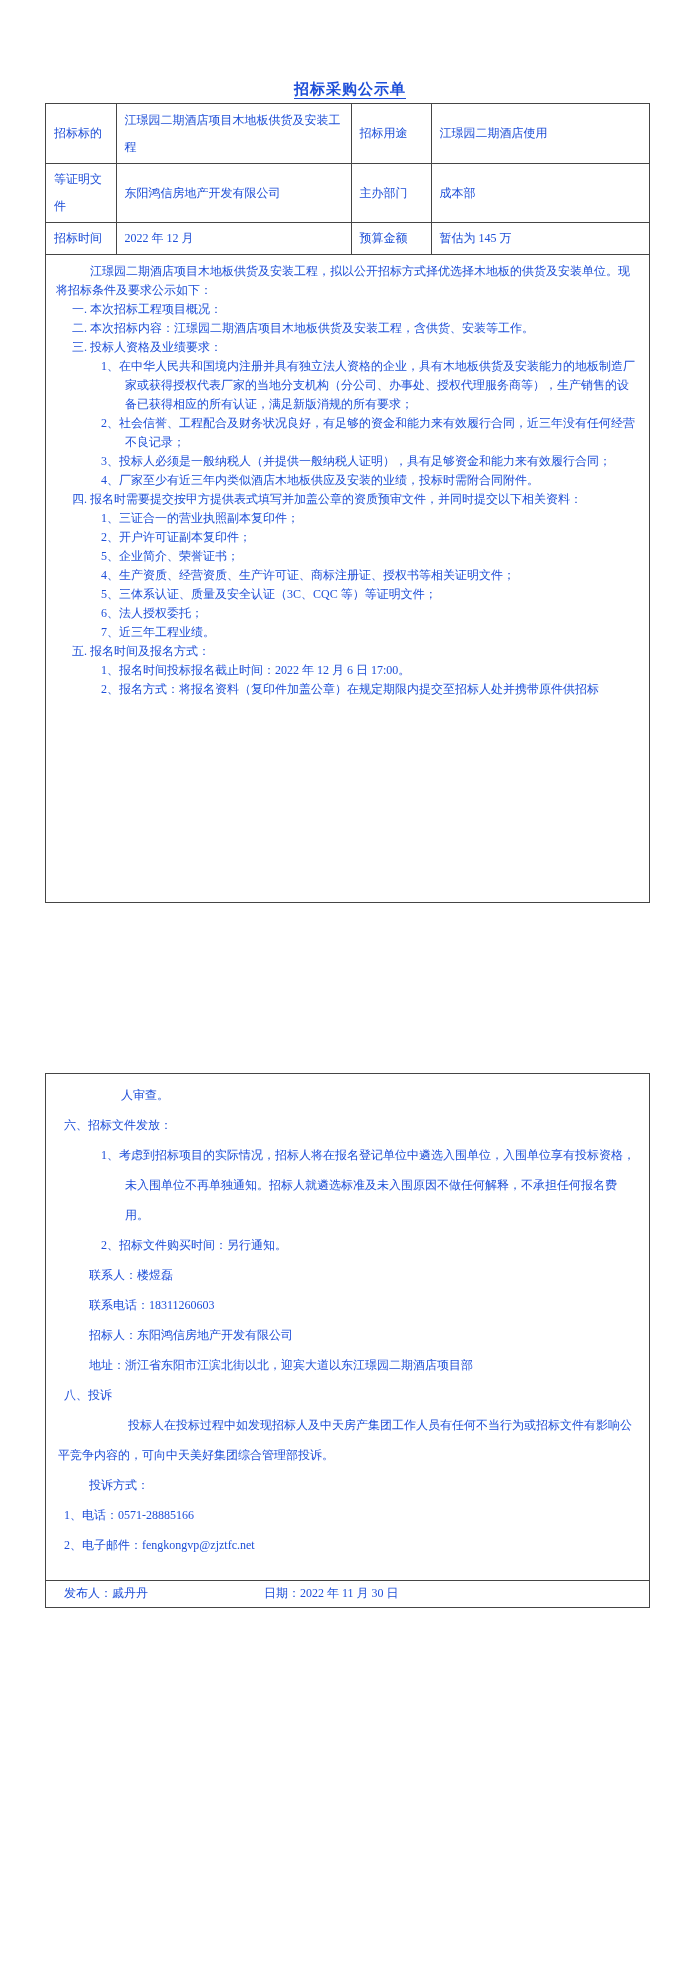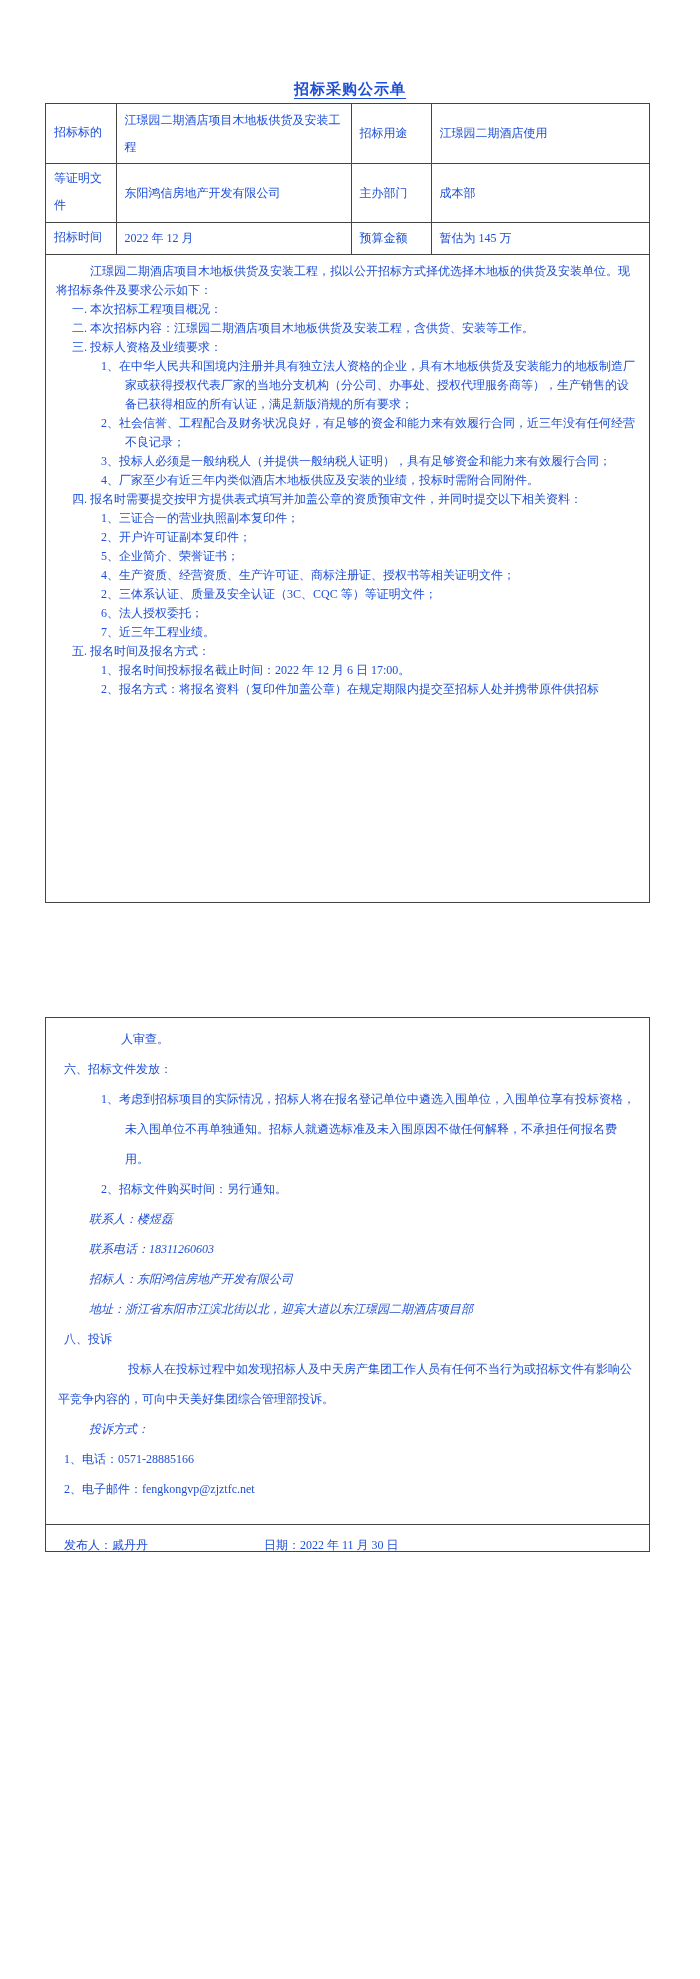--- a/index.html
+++ b/index.html
@@ -11,55 +11,55 @@
   .doc-title {
     position:absolute; top:80px; left:0; width:700px; text-align:center;
     font-size:15px; font-weight:bold; letter-spacing:1px;
     text-decoration:underline; text-underline-offset:4px;
   }
   .box {
     position:absolute; left:45px; width:605px;
     border:1.5px solid #454545; box-sizing:border-box; background:#fff;
   }
   .box1 { top:103px; height:800px; }
-  .box2 { top:1017px; height:535px; }
+  .box2 { top:1073px; height:535px; }
 
   table.info-table { border-collapse:collapse; width:100%; table-layout:fixed; }
   table.info-table td {
     border:1px solid #454545; padding:2px 8px; vertical-align:middle;
     line-height:27px; overflow:hidden;
   }
-  table.info-table tr td:first-child { border-left:none;font-family:Liberation Mono, monospace; }
+  table.info-table tr td:first-child { border-left:none; }
   table.info-table tr td:last-child { border-right:none; }
   table.info-table tr:first-child td { border-top:none; }
   .r1 td { height:55px; }
   .r2 td { height:30px; }
   .r3 td { height:27px; }
 
   .body1 { padding:7px 12px 0 10px; }
   .body1 p { margin:0; line-height:19px; }
   .body2 { padding:6px 12px 0 10px; }
   .body2 p { margin:0; line-height:30px; }
 
   .intro { text-indent:34px; }
   .sec   { margin-left:16px !important; }
   .sub2  { margin-left:45px !important; }
   .item  { margin-left:45px !important; padding-left:24px; text-indent:-24px; }
   .cont  { margin-left:65px !important; }
   .sec2h { margin-left:8px !important; }
-  .contact { margin-left:33px !important;font-style:italic; }
+  .contact { margin-left:33px !important; }
   .para8 { margin-left:2px !important; text-indent:70px; }
   .citem { margin-left:8px !important; }
   .u { text-decoration:underline; text-underline-offset:3px; }
 
   .footer {
     position:absolute; left:0; bottom:0; width:100%; height:27px;
     border-top:1.5px solid #454545; box-sizing:border-box;
   }
-  .footer span { position:absolute; top:0; line-height:25px; white-space:nowrap;margin-top:8px; }
+  .footer span { position:absolute; top:0; line-height:25px; white-space:nowrap; }
   .footer .pub { left:18px; }
   .footer .date { left:218px; }
 </style>
 </head>
 <body>
 
 <div class="page">
 
   <div class="doc-title">招标采购公示单</div>
 
@@ -100,21 +100,21 @@
       <p class="sec">三. 投标人资格及业绩要求：</p>
       <p class="item">1、在中华人民共和国境内注册并具有独立法人资格的企业，具有木地板供货及安装能力的地板制造厂家或获得授权代表厂家的当地分支机构（分公司、办事处、授权代理服务商等），生产销售的设备已获得相应的所有认证，满足新版消规的所有要求；</p>
       <p class="item">2、社会信誉、工程配合及财务状况良好，有足够的资金和能力来有效履行合同，近三年没有任何经营不良记录；</p>
       <p class="item">3、投标人必须是一般纳税人（并提供一般纳税人证明），具有足够资金和能力来有效履行合同；</p>
       <p class="item">4、厂家至少有近三年内类似酒店木地板供应及安装的业绩，投标时需附合同附件。</p>
       <p class="sec">四. 报名时需要提交按甲方提供表式填写并加盖公章的资质预审文件，并同时提交以下相关资料：</p>
       <p class="item">1、三证合一的营业执照副本复印件；</p>
       <p class="item">2、开户许可证副本复印件；</p>
       <p class="item">5、企业简介、荣誉证书；</p>
       <p class="item">4、生产资质、经营资质、生产许可证、商标注册证、授权书等相关证明文件；</p>
-      <p class="item">2、三体系认证、质量及安全认证（3C、CQC 等）等证明文件；</p>
+      <p class="item">5、三体系认证、质量及安全认证（3C、CQC 等）等证明文件；</p>
       <p class="item">6、法人授权委托；</p>
       <p class="item">7、近三年工程业绩。</p>
       <p class="sec">五. 报名时间及报名方式：</p>
       <p class="item">1、报名时间投标报名截止时间：2022 年 12 月 6 日 17:00。</p>
       <p class="item">2、报名方式：将报名资料（复印件加盖公章）在规定期限内提交至招标人处并携带原件供招标</p>
     </div>
   </div>
 
   <div class="box box2">
     <div class="body2">

